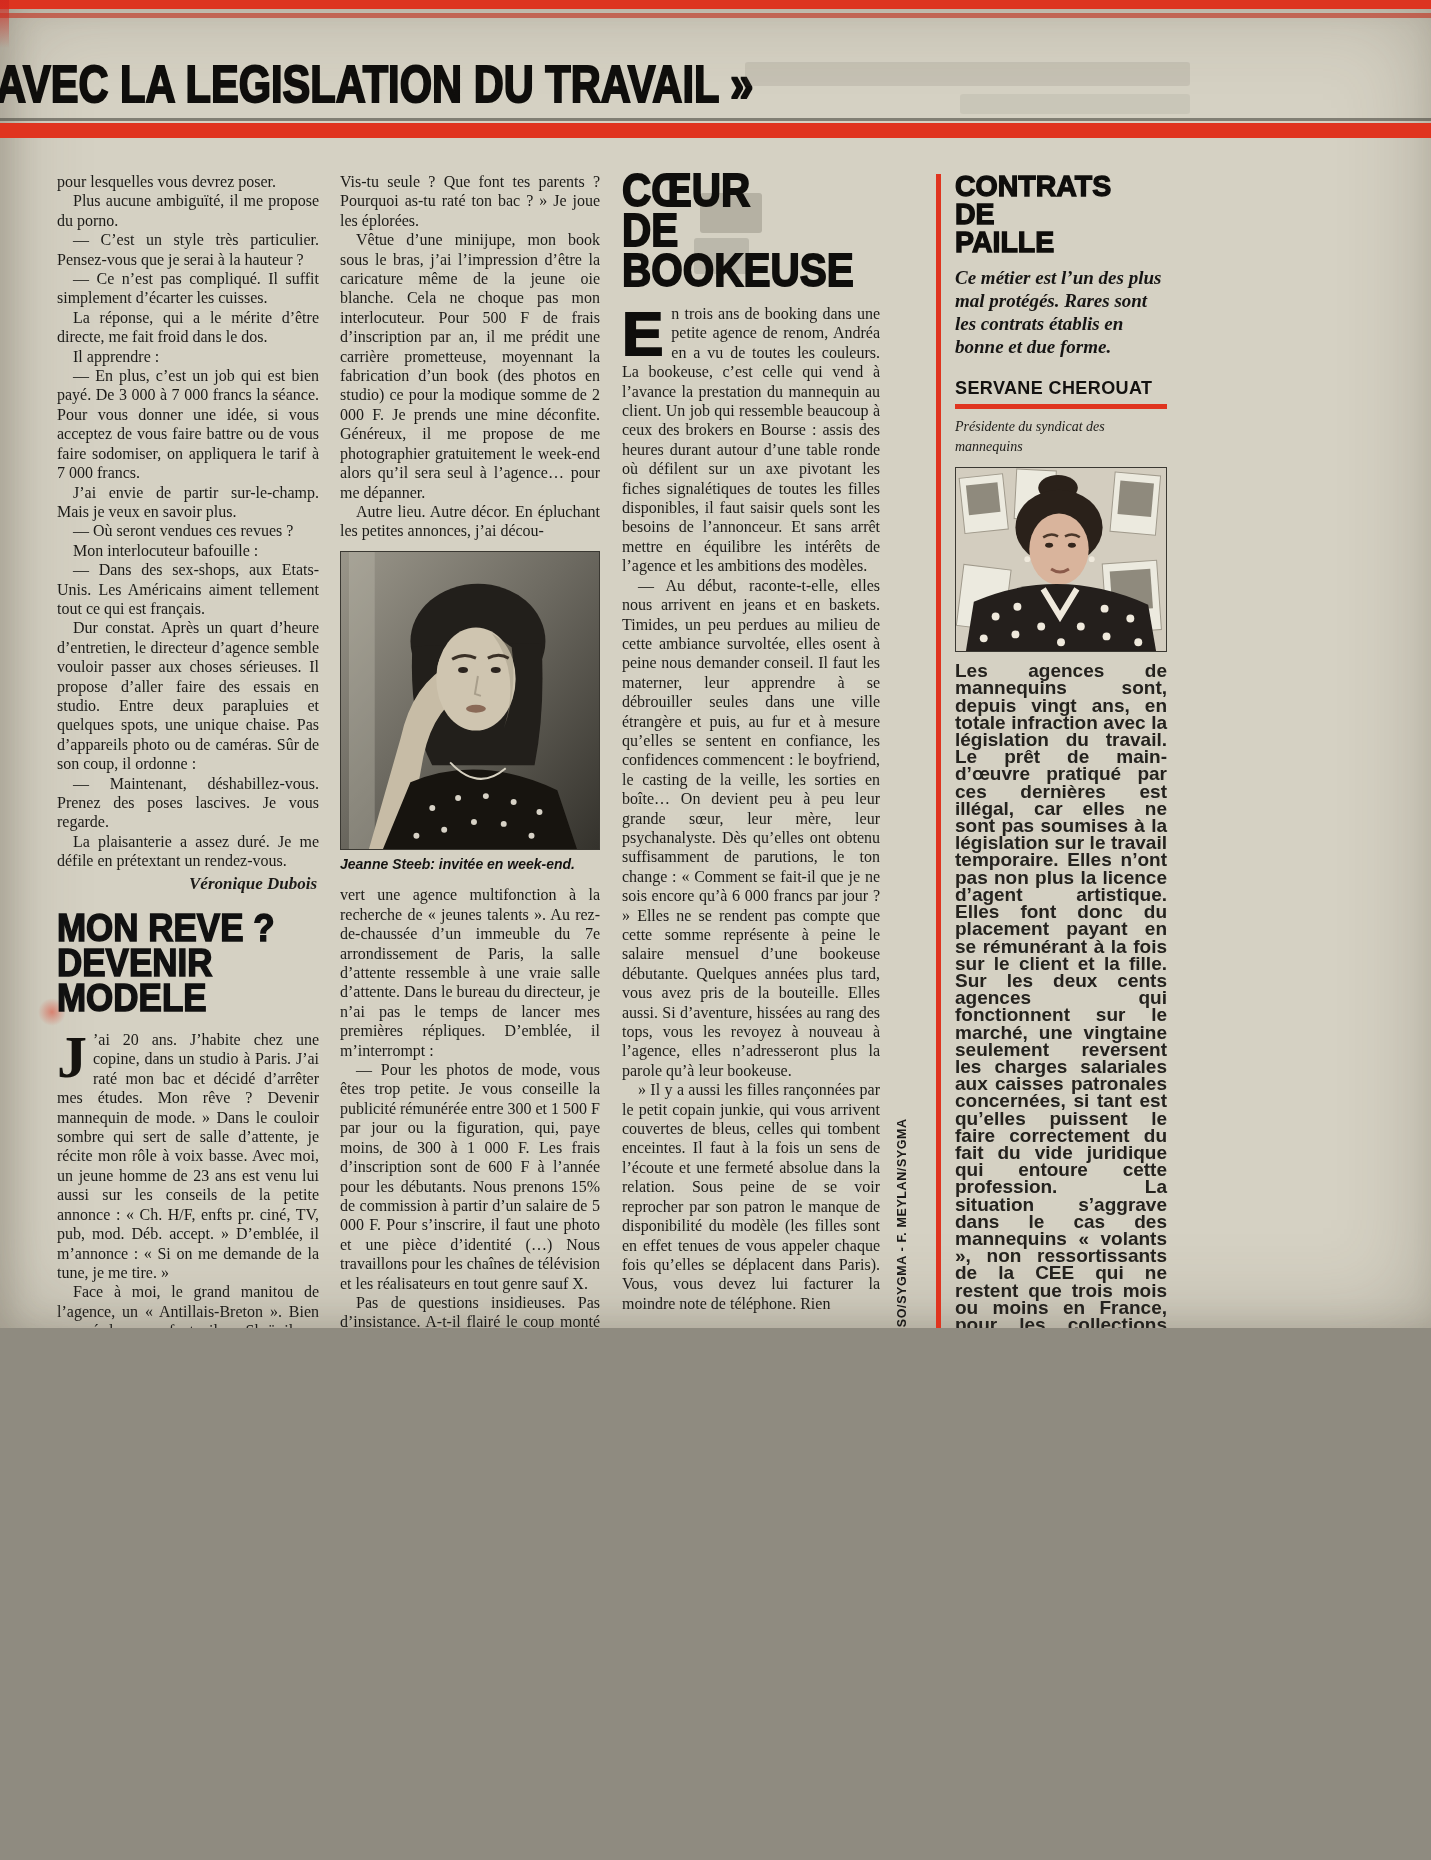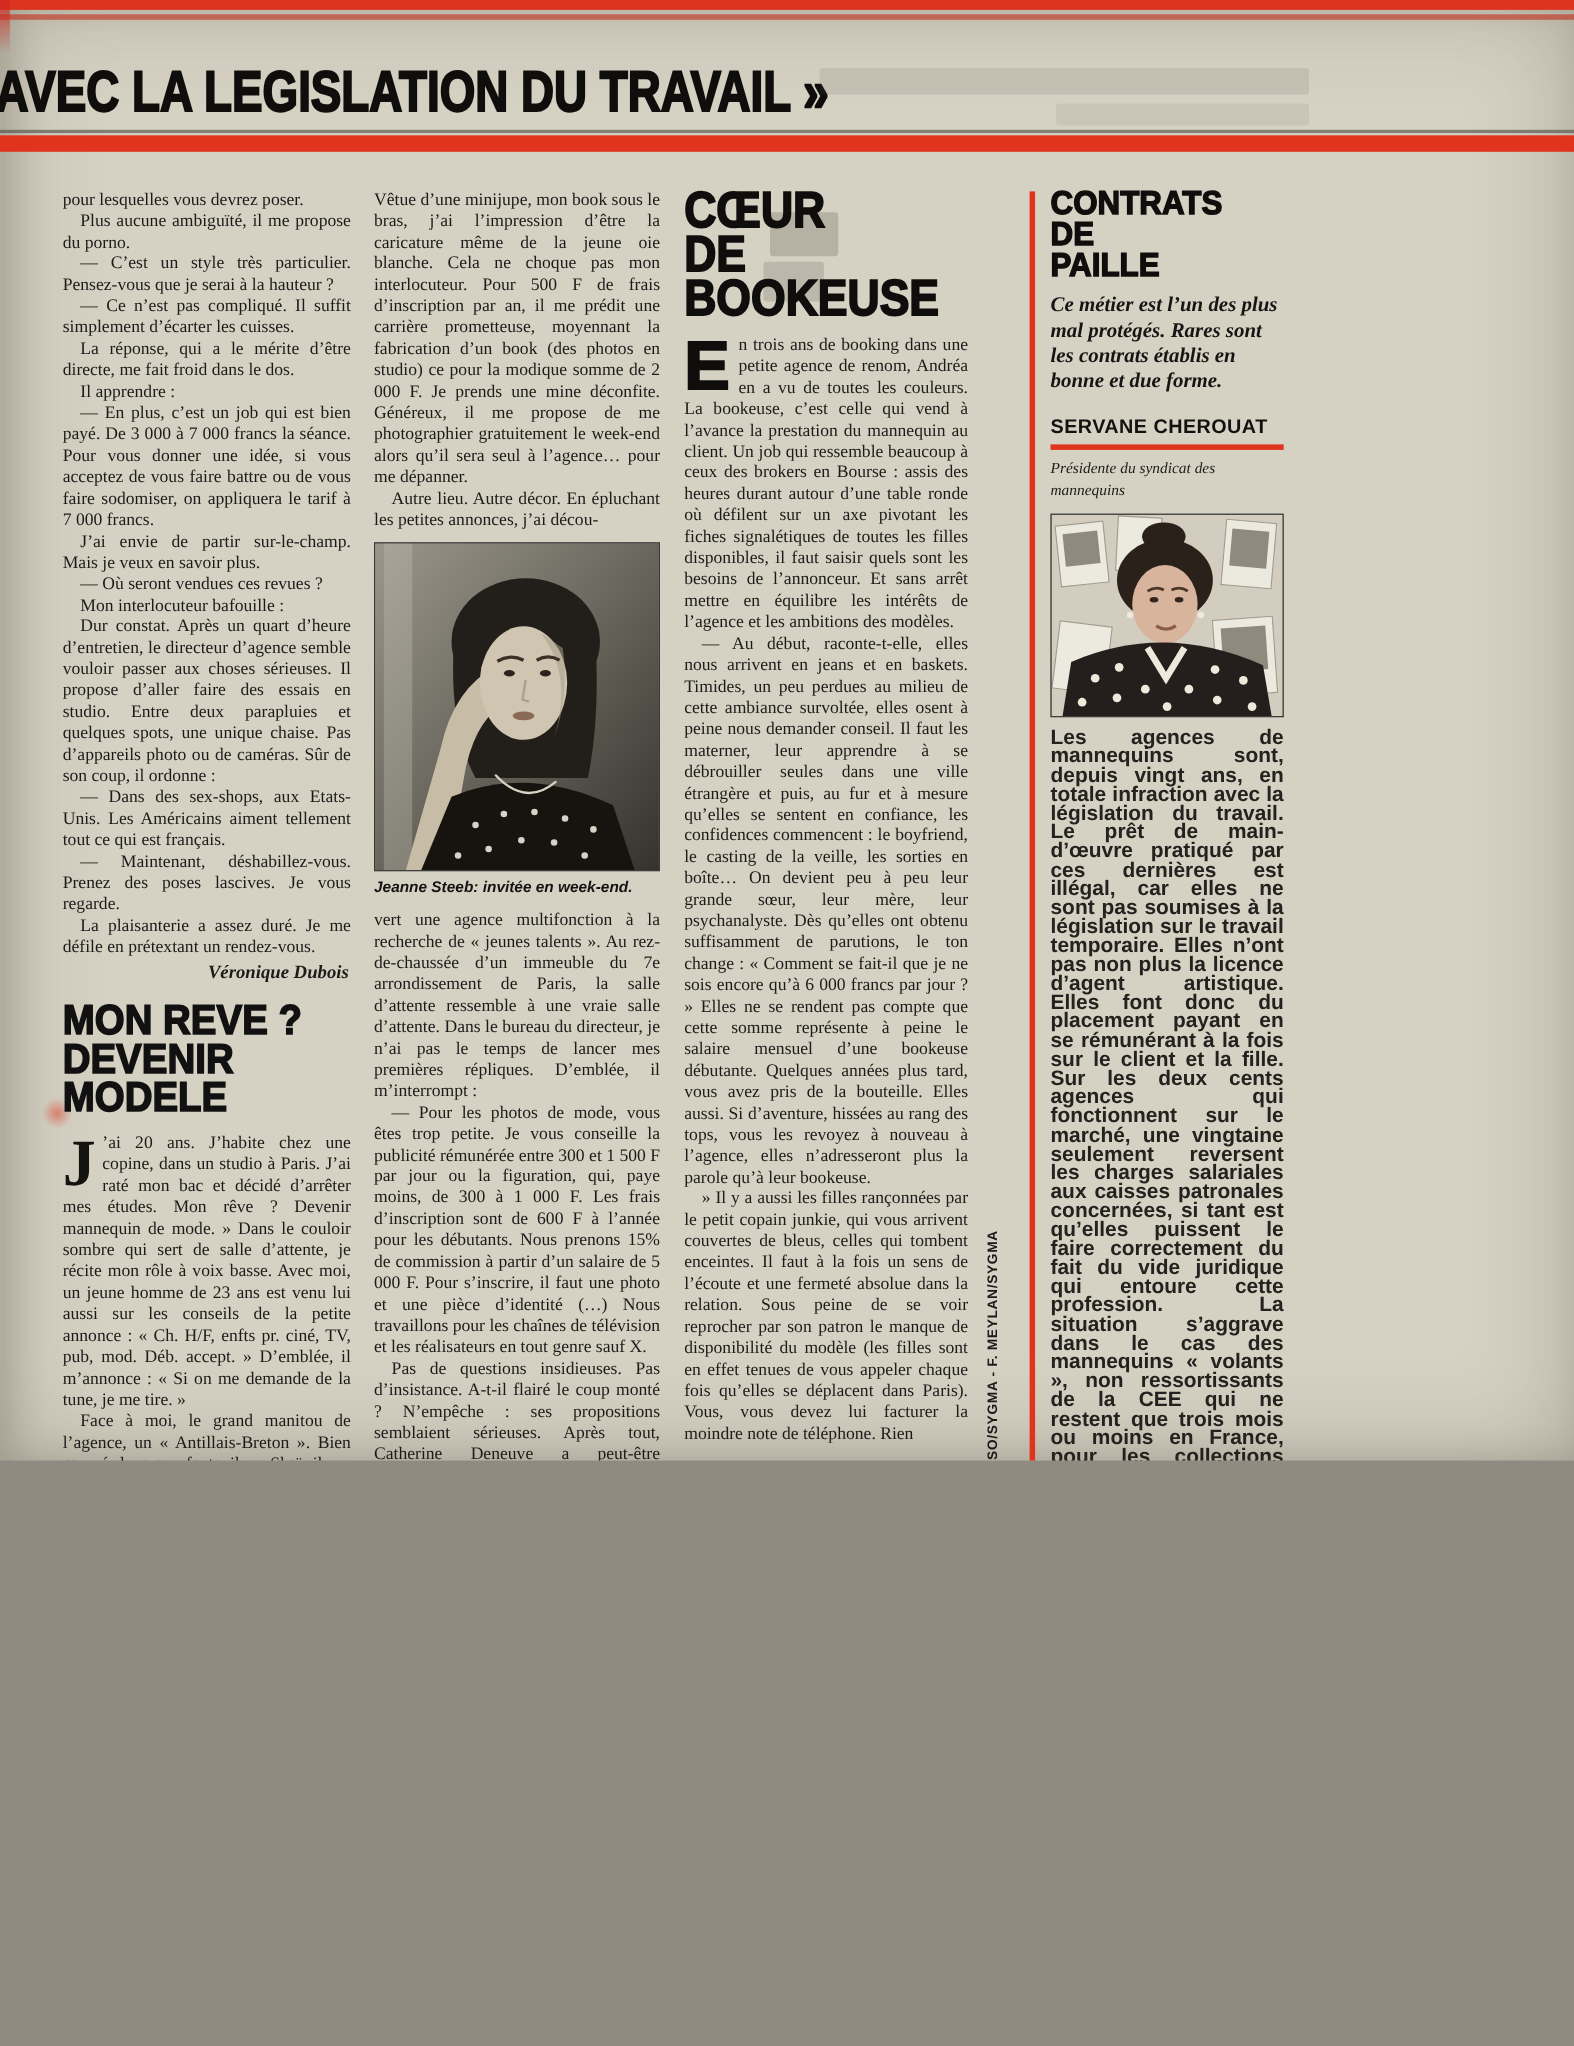--- a/index.html
+++ b/index.html
@@ -114,37 +114,38 @@
         <p>pour lesquelles vous devrez poser.</p>
         <p>Plus aucune ambiguïté, il me propose du porno.</p>
         <p>— C’est un style très particulier. Pensez-vous que je serai à la hauteur ?</p>
         <p>— Ce n’est pas compliqué. Il suffit simplement d’écarter les cuisses.</p>
         <p>La réponse, qui a le mérite d’être directe, me fait froid dans le dos.</p>
         <p>Il apprendre :</p>
         <p>— En plus, c’est un job qui est bien payé. De 3 000 à 7 000 francs la séance. Pour vous donner une idée, si vous acceptez de vous faire battre ou de vous faire sodomiser, on appliquera le tarif à 7 000 francs.</p>
         <p>J’ai envie de partir sur-le-champ. Mais je veux en savoir plus.</p>
         <p>— Où seront vendues ces revues ?</p>
         <p>Mon interlocuteur bafouille :</p>
+        <p>— Dans des sex-shops, aux Etats-Unis. Les Américains aiment tellement tout ce qui est français.</p>
         <p>Dur constat. Après un quart d’heure d’entretien, le directeur d’agence semble vouloir passer aux choses sérieuses. Il propose d’aller faire des essais en studio. Entre deux parapluies et quelques spots, une unique chaise. Pas d’appareils photo ou de caméras. Sûr de son coup, il ordonne :</p>
-        <p>— Dans des sex-shops, aux Etats-Unis. Les Américains aiment tellement tout ce qui est français.</p>
         <p>— Maintenant, déshabillez-vous. Prenez des poses lascives. Je vous regarde.</p>
         <p>La plaisanterie a assez duré. Je me défile en prétextant un rendez-vous.</p>
       </div>
     <div class="byline">Véronique Dubois</div>
     <h2 class="heading2">MON REVE ?
 DEVENIR
 MODELE</h2>
     <p class="has-drop"><span class="dropcap">J</span><span>’ai 20 ans. J’habite chez une copine, dans un studio à Paris. J’ai raté mon bac et décidé d’arrêter mes études. Mon rêve ? Devenir mannequin de mode. » Dans le couloir sombre qui sert de salle d’attente, je récite mon rôle à voix basse. Avec moi, un jeune homme de 23 ans est venu lui aussi sur les conseils de la petite annonce : « Ch. H/F, enfts pr. ciné, TV, pub, mod. Déb. accept. » D’emblée, il m’annonce : « Si on me demande de la tune, je me tire. »</span></p>
     <div class="flow">
         <p>Face à moi, le grand manitou de l’agence, un « Antillais-Breton ». Bien campé dans son fauteuil en Skaï, il me fait signe de tourner sur moi-même, histoire d’inspecter l’état des lieux. Puis vient une série de questions surprenantes : « Es-tu bien majeure ?</p>
       </div>
   </section>
 
   <section class="col col2 body">
     <div class="flow cont">
+        <p>Vis-tu seule ? Que font tes parents ? Pourquoi as-tu raté ton bac ? » Je joue les éplorées.</p>
         <p>Vêtue d’une minijupe, mon book sous le bras, j’ai l’impression d’être la caricature même de la jeune oie blanche. Cela ne choque pas mon interlocuteur. Pour 500 F de frais d’inscription par an, il me prédit une carrière prometteuse, moyennant la fabrication d’un book (des photos en studio) ce pour la modique somme de 2 000 F. Je prends une mine déconfite. Généreux, il me propose de me photographier gratuitement le week-end alors qu’il sera seul à l’agence… pour me dépanner.</p>
         <p>Autre lieu. Autre décor. En épluchant les petites annonces, j’ai décou-</p>
       </div>
     <figure>
       <svg viewBox="0 0 260 300" role="img">
         <defs>
           <linearGradient id="jg" x1="0" y1="0" x2="1" y2="1">
             <stop offset="0" stop-color="#9a968a"></stop>
               <stop offset=".45" stop-color="#6e6b62"></stop>
               <stop offset="1" stop-color="#34322c"></stop>

